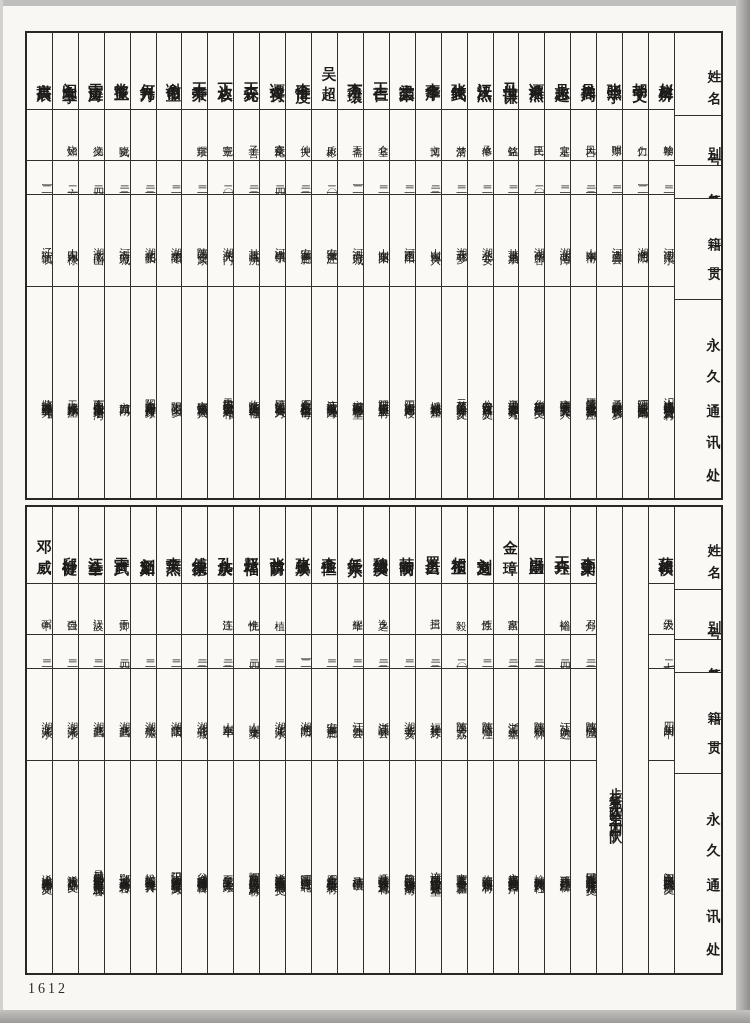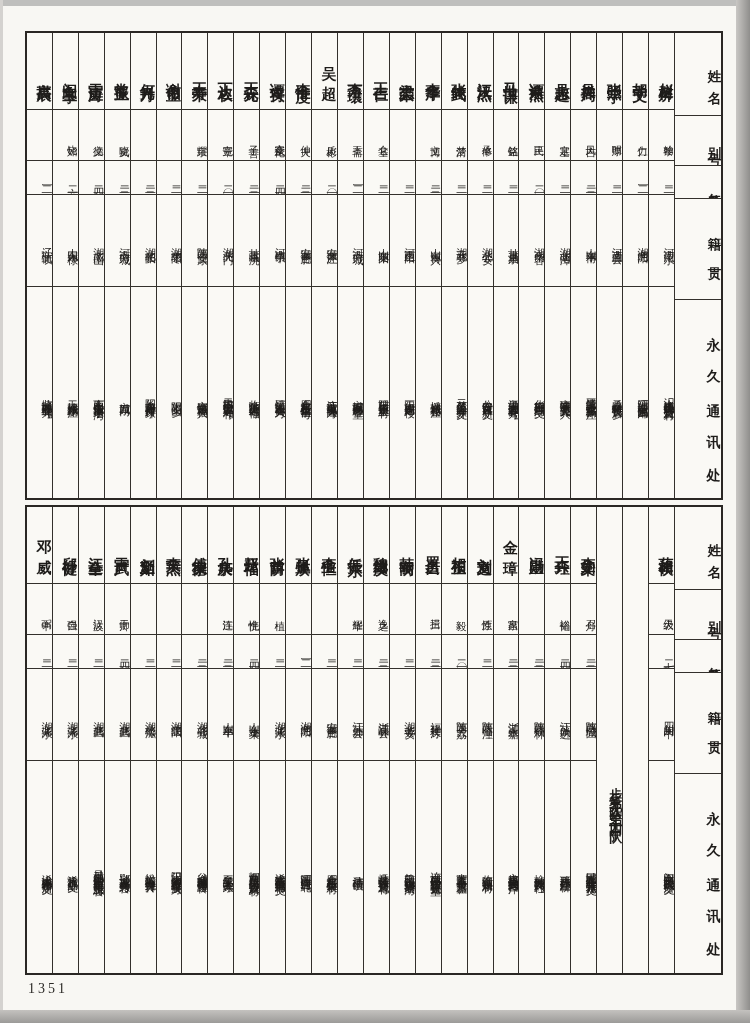--- a/index.html
+++ b/index.html
@@ -404,14 +404,14 @@
       </div>
       <div class="col">
         <div class="cell r-name name sp2">邓威</div>
         <div class="cell r-alias alias">弼中</div>
         <div class="cell r-age age">二二</div>
         <div class="cell r-native native">湖北浠水</div>
         <div class="cell r-addr addr">浠水城内裕丰祥布店交</div>
       </div>
     </div>
 
-  <div class="pageno">1351</div>
+  <div class="pageno">1612</div>
 </div>
 
 </body></html>

